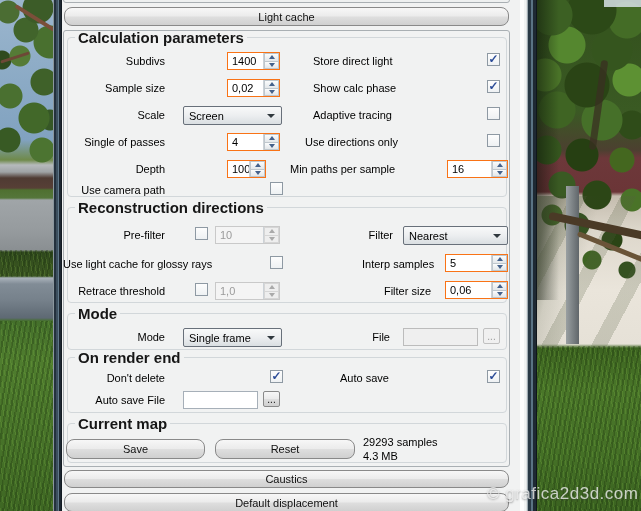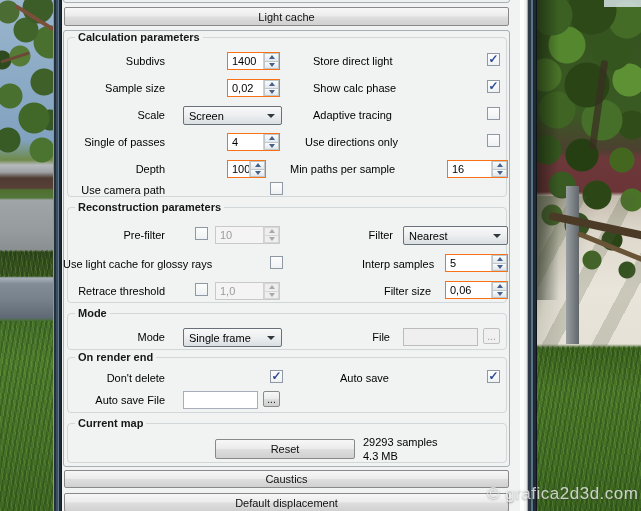--- a/index.html
+++ b/index.html
@@ -79,31 +79,31 @@
     #8b979e 0 1px,#24313d 1px 3px,#3c4f5e 3px 5px,#61798a 5px 6px,#1c2630 6px 8px,#121a22 8px 9px)}
   .frame-right{position:absolute;right:0;top:0;width:17px;height:100%;background:linear-gradient(90deg,
     #fdfdfd 0 4px,#f1f3f3 4px 6px,#dfe2e3 6px 7px,#9fabb2 7px 8px,#2a3945 8px 11px,#5a7384 11px 13px,#1e2933 13px 16px,#10161c 16px 17px)}
   .content{position:absolute;left:9px;top:0;width:458px;height:511px;background:#f1f2f2}
 
   .panel{position:absolute;left:1px;top:30px;width:447px;height:437px;border:1px solid #a9afb3;border-radius:3px;background:#f1f2f2}
   .prevpanel{position:absolute;left:1px;top:-28px;width:447px;height:31px;border:1px solid #a9afb3;border-radius:3px;background:#eef0f0}
 
   .btn,.hdrbtn,.browse{display:flex;align-items:center;justify-content:center;
     background:linear-gradient(180deg,#f7f7f7,#ebebeb 48%,#dedede 52%,#d0d0d0);
-    border:1px solid #898989;border-radius:2px;color:#101010;position:absolute}
+    border:1px solid #898989;border-radius:8px;color:#101010;position:absolute}
   .hdrbtn{font-size:11px}
   .btn{font-size:11px}
   #btn-lightcache{left:2px;top:7px;width:445px;height:19px}
   #btn-caustics{left:2px;top:470px;width:445px;height:18px}
   #btn-displacement{left:2px;top:493px;width:445px;height:19px}
   #btn-save{left:4px;top:439px;width:139px;height:20px}
   #btn-reset{left:153px;top:439px;width:140px;height:20px}
 
   .group{position:absolute;border:1px solid #d2d7da;border-radius:4px}
-  .gtitle{position:absolute;top:-7px;left:7px;background:#f1f2f2;padding:0 3px;font-size:11px;font-weight:bold;color:#161616;line-height:13px;white-space:nowrap}
+  .gtitle{position:absolute;top:-7px;left:7px;background:#f1f2f2;padding:0 3px;font-size:15px;font-weight:bold;color:#161616;line-height:13px;white-space:nowrap}
   #g-calc{left:5px;top:37px;width:440px;height:160px}
   #g-recon{left:5px;top:207px;width:440px;height:96px}
   #g-mode{left:5px;top:313px;width:440px;height:37px}
   #g-rend{left:5px;top:357px;width:440px;height:56px}
   #g-cur{left:5px;top:423px;width:440px;height:40px}
 
   .lbl{position:absolute;font-size:11px;line-height:13px;color:#000;white-space:nowrap}
   .r{text-align:right}
   .c1{left:-2px;width:105px}
 
@@ -166,21 +166,21 @@
     <div class="hdrbtn" id="btn-lightcache">
       <span>Light cache</span>
     </div>
 
     <div class="panel"></div>
 
     <div class="group" id="g-calc">
       <span class="gtitle">Calculation parameters</span>
     </div>
     <div class="group" id="g-recon">
-      <span class="gtitle">Reconstruction parameters</span>
+      <span class="gtitle">Reconstruction directions</span>
     </div>
     <div class="group" id="g-mode">
       <span class="gtitle">Mode</span>
     </div>
     <div class="group" id="g-rend">
       <span class="gtitle">On render end</span>
     </div>
     <div class="group" id="g-cur">
       <span class="gtitle">Current map</span>
     </div>
@@ -356,20 +356,23 @@
       <span class="mark">✓</span>
     </div>
     <div class="lbl" style="left:278px;top:372px">Auto save</div>
     <div class="chk" style="left:425px;top:370px">
       <span class="mark">✓</span>
     </div>
     <div class="lbl r c1" style="top:394px">Auto save File</div>
     <div class="field" style="left:121px;top:391px;width:75px"></div>
     <div class="browse" style="left:201px;top:391px">...</div>
 
+    <div class="btn" id="btn-save">
+      <span>Save</span>
+    </div>
     <div class="btn" id="btn-reset">
       <span>Reset</span>
     </div>
     <div class="info">
       <div>29293 samples</div>
       <div>4.3 MB</div>
     </div>
 
     <div class="hdrbtn" id="btn-caustics">
       <span>Caustics</span>

